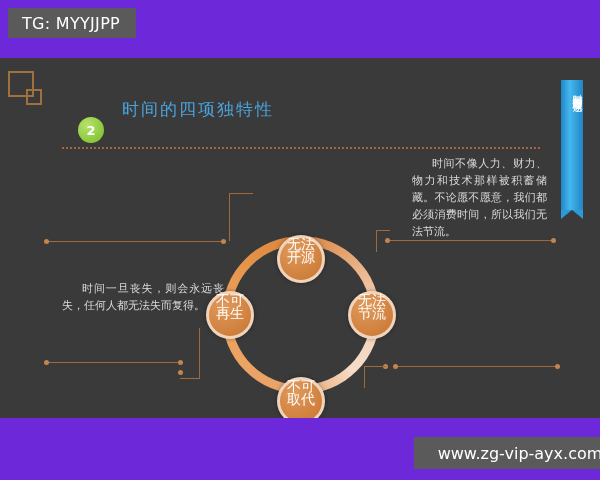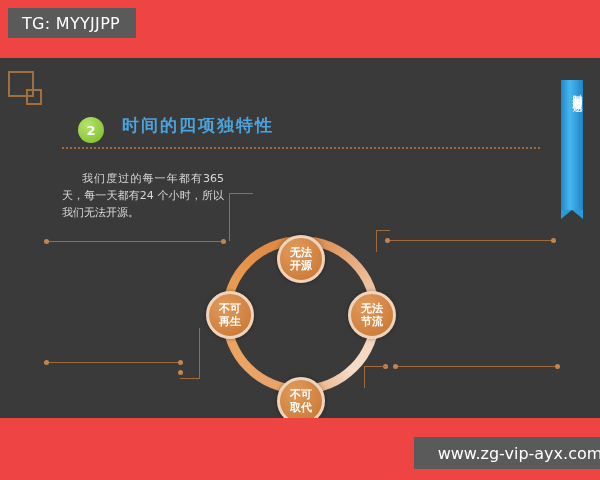--- a/index.html
+++ b/index.html
@@ -2,21 +2,21 @@
 <html><head>
 <meta charset="utf-8">
 <style>
   html, body {
     margin: 0; padding: 0;
     width: 600px; height: 480px;
     background: #ffffff;
     font-family: "DejaVu Sans", "Liberation Sans", sans-serif;
     overflow: hidden;
   }
-  #page { position: relative; width: 600px; height: 480px; background:#ef4444; }
+  #page { position: relative; width: 600px; height: 480px; background:#6d28d9; }
 
   
   .tg-badge{
     position:absolute; left:8px; top:8px;
     width:128px; height:30px;
     background:#5a5a5a;
     color:#ffffff;
     font-size:16px;
     display:flex; align-items:center; padding-left:14px;
     box-sizing:border-box;
@@ -56,22 +56,22 @@
 
   
   .num-bubble{
     position:absolute; left:78px; top:59px;
     width:26px; height:26px; border-radius:50%;
     background: radial-gradient(circle at 35% 30%, #b5e26a, #8ac83c 70%, #77b52f);
     color:#ffffff; font-size:13px; font-weight:bold;
     display:flex; align-items:center; justify-content:center;
   }
   .heading-text{
-    position:absolute; left:122px; top:56px;
-    color:#4aa3dd; font-size:17px; font-weight:bold;
+    position:absolute; left:122px; top:40px;
+    color:#4aa3dd; font-size:17px; font-weight:normal;
     letter-spacing:2px;
     white-space:nowrap;
   }
   .heading-rule{
     position:absolute; left:62px; top:89px;
     width:478px; height:0;
     border-top:2px dotted #a8673a;
   }
 
   
@@ -114,22 +114,22 @@
       conic-gradient(from 180deg, #e7a46f, #f0a35a 25%, #d8833c 50%, #f3cdb1 72%, #f6ddc9 88%, #e7a46f) border-box;
     box-sizing:border-box;
   }
 
   .node{
     position:absolute;
     width:48px; height:48px; border-radius:50%;
     background: radial-gradient(circle at 35% 28%, #e09a5c, #cf7f3c 72%, #bf7134);
     border:3px solid #f0d3bb;
     box-sizing:border-box;
-    color:#ffffff; font-size:11px; font-weight:bold; line-height:13px;
-    display:flex; flex-direction:column; align-items:center; justify-content:center;
+    color:#ffffff; font-size:14px; font-weight:normal; line-height:13px;
+    display:flex; flex-direction:column; align-items:center; justify-content:flex-start;
     text-align:center;
     box-shadow:0 0 4px rgba(0,0,0,.35);
   }
   .node span{ display:block; }
 
   .node-top   { left:277px; top:177px; }
   .node-right { left:348px; top:233px; }
   .node-bottom{ left:277px; top:319px; }
   .node-left  { left:206px; top:233px; }
 
@@ -227,20 +227,21 @@
     </div>
     <div class="node node-bottom">
       <span>不可</span>
       <span>取代</span>
     </div>
     <div class="node node-left">
       <span>不可</span>
       <span>再生</span>
     </div>
 
-    <div class="para p-tl">我们度过的每一年都有365天，每一天都有24 个小时，所以我们无法开源。</div>
+    <div class="para p-bl">时间一旦丧失，则会永远丧失，任何人都无法失而复得。</div>
+    <div class="para p-tr">时间不像人力、财力、物力和技术那样被积蓄储藏。不论愿不愿意，我们都必须消费时间，所以我们无法节流。</div>
 
 
   </div>
 
   <div class="url-badge">www.zg-vip-ayx.com</div>
 
 </div>
 
 </body></html>

